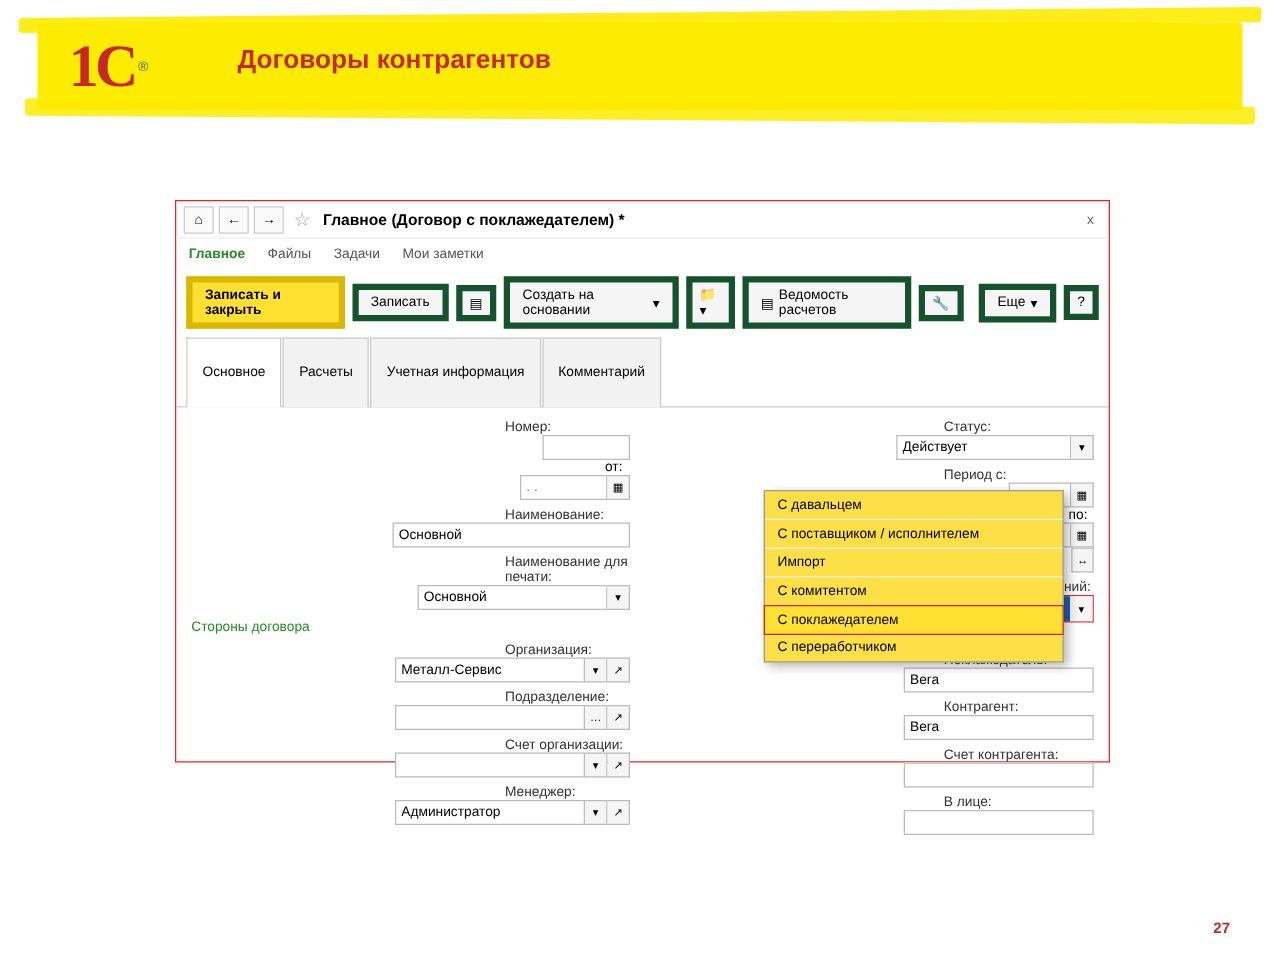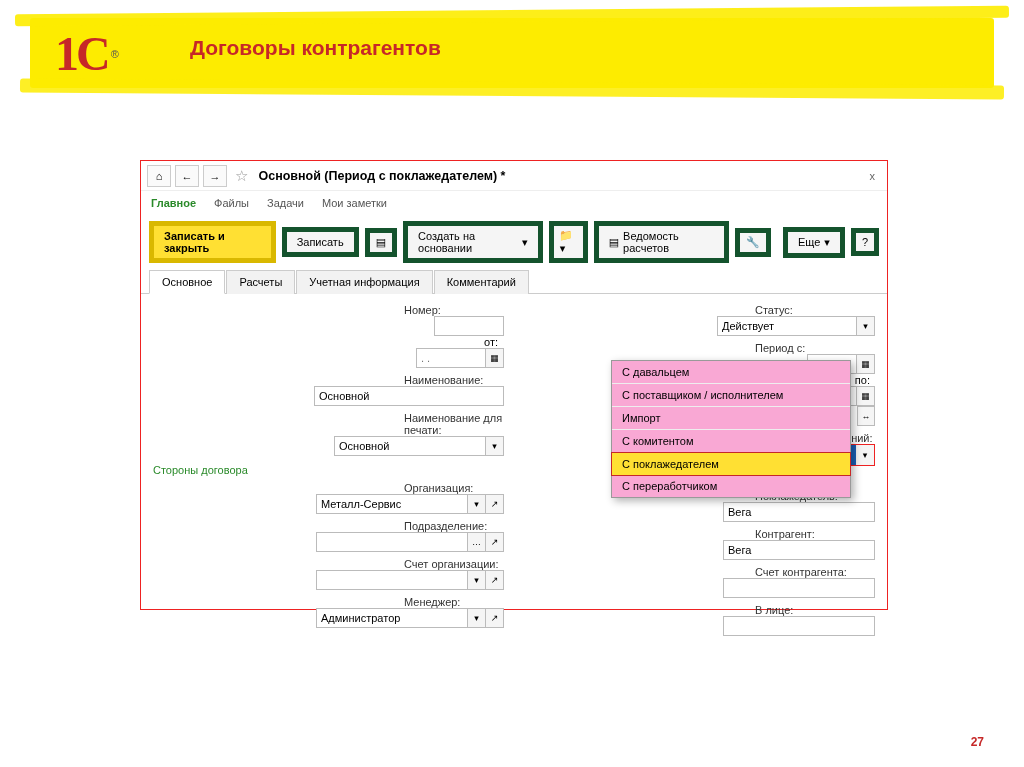--- a/index.html
+++ b/index.html
@@ -28,40 +28,40 @@
 .nav-item { color:#555; cursor:pointer; }
 .nav-item.active { color:#2a8a2a; font-weight:bold; }
 
 .toolbar { display:flex; align-items:center; gap:6px; padding:6px 8px; font-size:11px; }
 .btn { border:5px solid #14532d; background:#f5f5f5; padding:4px 10px; cursor:pointer; font-size:11px; display:flex; align-items:center; gap:4px; }
 .btn.primary { background:#ffe033; border-color:#d9b800; font-weight:bold; }
 .btn.sm { padding:3px 6px; }
 .toolbar-spacer { flex:1; }
 
 .tabs { display:flex; padding:0 8px; font-size:11px; border-bottom:1px solid #ccc; }
-.tab { padding:5px 12px; border:1px solid #ccc; border-bottom:none; background:#f2f2f2; margin-right:1px; cursor:pointer; position:relative; top:1px; }
+.tab { padding:21px 12px; border:1px solid #ccc; border-bottom:none; background:#f2f2f2; margin-right:1px; cursor:pointer; position:relative; top:1px; }
 .tab.active { background:#fff; border-bottom:1px solid #fff; }
 
 .form { padding:10px 12px; font-size:11px; position:relative; }
 .form-columns { display:flex; gap:20px; }
 .col { flex:1; }
 .row { display:flex; align-items:flex-end; margin-bottom:6px; min-height:22px;flex-direction:column; }
 .lbl { width:100px; color:#333; flex-shrink:0; }
 .lbl.w2 { width:120px; }
 .input { border:1px solid #bbb; height:20px; padding:2px 4px; font-size:11px; background:#fff; }
 .input.narrow { width:70px; }
 .input.med { width:140px; }
 .input.wide { width:190px; }
 .input.full { flex:1; }
 .addon-btn { width:18px; height:20px; border:1px solid #bbb; border-left:none; background:#f5f5f5; font-size:9px; display:flex; align-items:center; justify-content:center; cursor:pointer; }
 .section-title { color:#2a8a2a; margin:8px 0 6px; font-size:11px; }
 
 .field-group { display:flex; }
 
-.dropdown { position:absolute; top:66px; left:470px; width:240px; background:#f9a8d4; border:1px solid #999; box-shadow:3px 3px 8px rgba(0,0,0,0.3); z-index:10; }
+.dropdown { position:absolute; top:66px; left:470px; width:240px; background:#fde047; border:1px solid #999; box-shadow:3px 3px 8px rgba(0,0,0,0.3); z-index:10; }
 .dd-item { padding:5px 10px; font-size:11px; cursor:pointer; border-bottom:1px solid #eee; }
 .dd-item:last-child { border-bottom:none; }
 .dd-item.hl { background:#ffe033; border:1px solid #c62828; margin:-1px; position:relative; }
 
 .page-num { position:absolute; bottom:18px; right:40px; color:#c62828; font-size:12px; font-weight:bold; }
 </style>
 </head>
 <body>
 
 <div class="header-band"></div>
@@ -70,21 +70,21 @@
     <span class="logo-reg">®</span>
 </div>
 <div class="page-title">Договоры контрагентов</div>
 
 <div class="window">
   <div class="win-top">
     <div class="icon-btn">⌂</div>
     <div class="icon-btn">←</div>
     <div class="icon-btn">→</div>
     <span class="star">☆</span>
-    <span class="win-title">Основной (Период с поклажедателем) *</span>
+    <span class="win-title">Главное (Договор с поклажедателем) *</span>
     <span class="close-x">x</span>
   </div>
 
   <div class="nav">
     <span class="nav-item active">Главное</span>
     <span class="nav-item">Файлы</span>
     <span class="nav-item">Задачи</span>
     <span class="nav-item">Мои заметки</span>
   </div>
 

